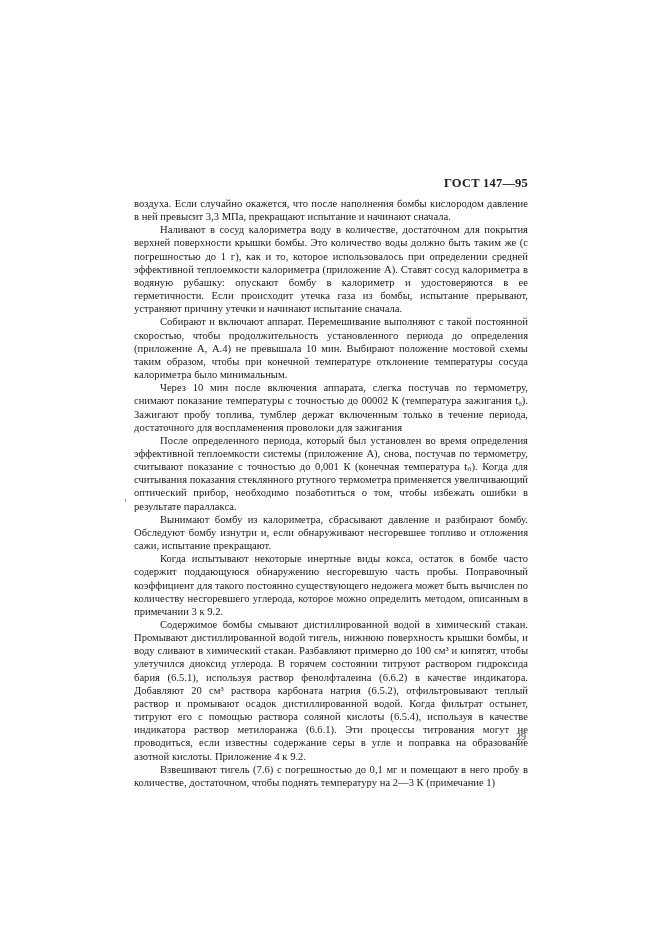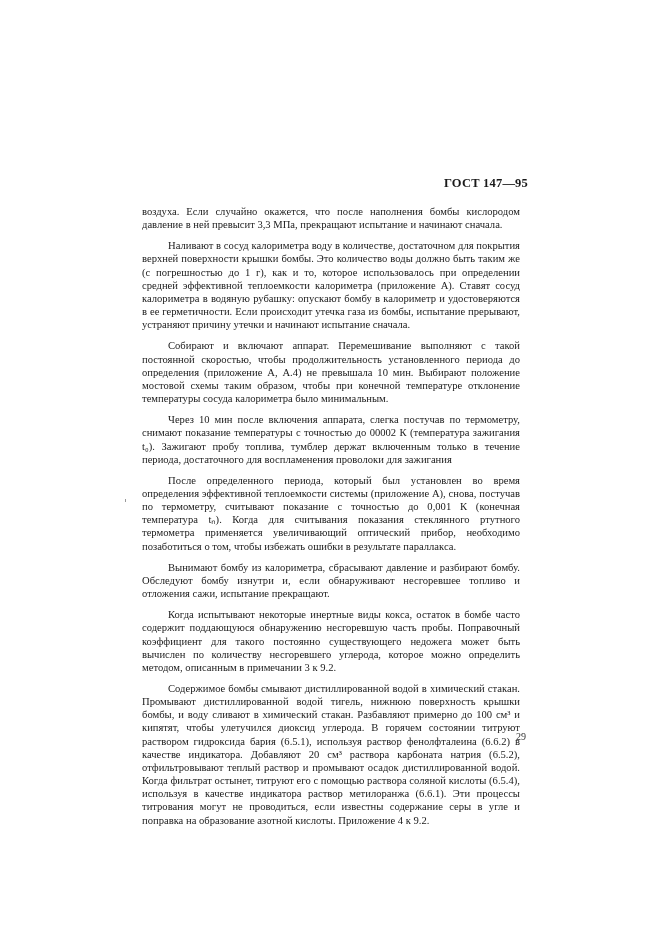--- a/index.html
+++ b/index.html
@@ -1,37 +1,38 @@
 <!DOCTYPE html>
 <html><head>
 <meta charset="utf-8">
 <style>
   html, body { margin:0; padding:0; background:#ffffff; }
   body { width:661px; height:935px; position:relative; overflow:hidden; }
   .page { position:absolute; left:134px; top:0; width:394px; font-family:"Liberation Serif", serif; color:#1a1a1a; }
   .header { position:absolute; top:176px; right:0; font-size:12.5px; font-weight:bold; letter-spacing:0.2px; }
   .body-text { position:absolute; top:197px; left:0; width:394px; font-size:10.6px; line-height:13.15px; text-align:justify; }
-  .body-text p { margin:8px; text-indent:0; }
+  .body-text p { margin:0; text-indent:0; }
   .body-text p.ind { text-indent:26px; }
   .spaced { letter-spacing:3px; }
   .pagenum { position:absolute; top:731px; right:2px; font-size:10px; color:#333; }
   .mark { position:absolute; left:125px; top:499px; width:1px; height:3px; background:#999; }
 </style>
 </head>
 <body>
 
 <div class="page">
   <div class="header">ГОСТ 147—95</div>
 
   <div class="body-text">
     <p>воздуха. Если случайно окажется, что после наполнения бомбы кислородом давление в ней превысит 3,3 МПа, прекращают испытание и начинают сначала.</p>
     <p class="ind">Наливают в сосуд калориметра воду в количестве, достаточном для покрытия верхней поверхности крышки бомбы. Это количество воды должно быть таким же (с погрешностью до 1 г), как и то, которое использовалось при определении средней эффективной теплоемкости калориметра (приложение А). Ставят сосуд калориметра в водяную рубашку: опускают бомбу в калориметр и удостоверяются в ее герметичности. Если происходит утечка газа из бомбы, испытание прерывают, устраняют причину утечки и начинают испытание сначала.</p>
     <p class="ind">Собирают и включают аппарат. Перемешивание выполняют с такой постоянной скоростью, чтобы продолжительность установленного периода до определения (приложение А, А.4) не превышала 10 мин. Выбирают положение мостовой схемы таким образом, чтобы при конечной температуре отклонение температуры сосуда калориметра было минимальным.</p>
     <p class="ind">Через 10 мин после включения аппарата, слегка постучав по термометру, снимают показание температуры с точностью до 00002 К (температура зажигания t₀). Зажигают пробу топлива, тумблер держат включенным только в течение периода, достаточного для воспламенения проволоки для зажигания</p>
     <p class="ind">После определенного периода, который был установлен во время определения эффективной теплоемкости системы (приложение А), снова, постучав по термометру, считывают показание с точностью до 0,001 К (конечная температура tₙ). Когда для считывания показания стеклянного ртутного термометра применяется увеличивающий оптический прибор, необходимо позаботиться о том, чтобы избежать ошибки в результате параллакса.</p>
     <p class="ind">Вынимают бомбу из калориметра, сбрасывают давление и разбирают бомбу. Обследуют бомбу изнутри и, если обнаруживают несгоревшее топливо и отложения сажи, испытание прекращают.</p>
     <p class="ind">Когда испытывают некоторые инертные виды кокса, остаток в бомбе часто содержит поддающуюся обнаружению несгоревшую часть пробы. Поправочный коэффициент для такого постоянно существующего недожега может быть вычислен по количеству несгоревшего углерода, которое можно определить методом, описанным в примечании 3 к 9.2.</p>
     <p class="ind">Содержимое бомбы смывают дистиллированной водой в химический стакан. Промывают дистиллированной водой тигель, нижнюю поверхность крышки бомбы, и воду сливают в химический стакан. Разбавляют примерно до 100 см³ и кипятят, чтобы улетучился диоксид углерода. В горячем состоянии титруют раствором гидроксида бария (6.5.1), используя раствор фенолфталеина (6.6.2) в качестве индикатора. Добавляют 20 см³ раствора карбоната натрия (6.5.2), отфильтровывают теплый раствор и промывают осадок дистиллированной водой. Когда фильтрат остынет, титруют его с помощью раствора соляной кислоты (6.5.4), используя в качестве индикатора раствор метилоранжа (6.6.1). Эти процессы титрования могут не проводиться, если известны содержание серы в угле и поправка на образование азотной кислоты. Приложение 4 к 9.2.</p>
+    <p class="ind">Взвешивают тигель (7.6) с погрешностью до 0,1 мг и помещают в него пробу в количестве, достаточном, чтобы поднять температуру на 2—3 К (примечание 1)</p>
   </div>
 
   <div class="pagenum">29</div>
 </div>
 <div class="mark"></div>
 
 </body></html>

